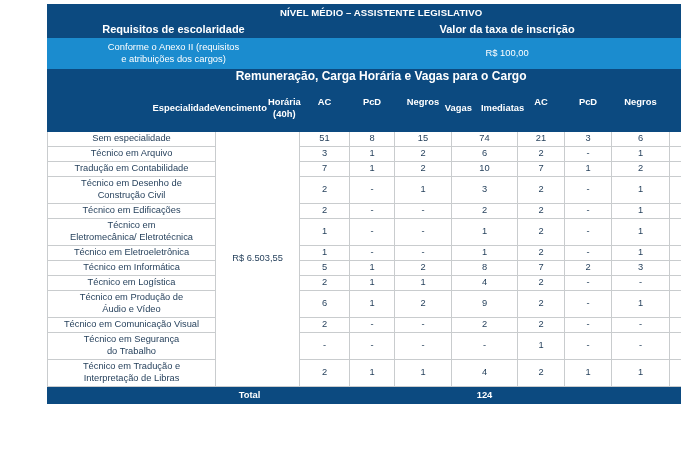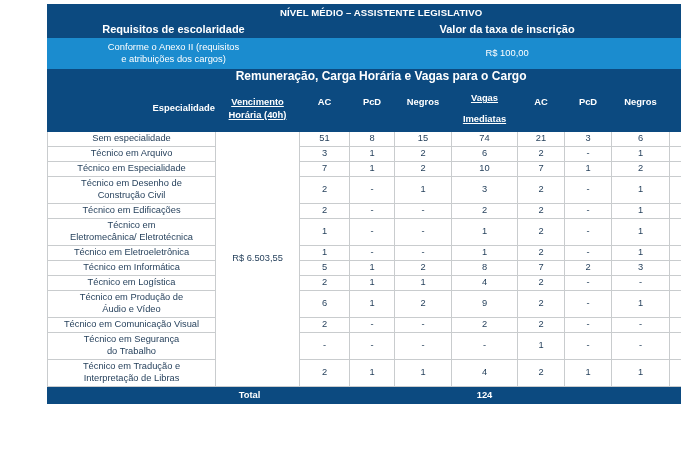--- a/index.html
+++ b/index.html
@@ -52,26 +52,24 @@
   }
 
   .title-band { height: 16px; font-size: 9.6px; letter-spacing: .1px; }
   .sub-band   { height: 15px; font-size: 11px; }
   .fee-band   { height: 30px; font-size: 9.4px; }
   .remun-band { height: 14px; font-size: 12px; }
   .colhead    { height: 46px; font-size: 9.4px; }
 
   .colhead .stack {
     display: flex;
-    flex-direction: column;
     justify-content: center;
     align-items: center;
     height: 46px;
     gap: 9px;
-    text-decoration: underline;
   }
   .colhead .stack.tight { gap: 1px; }
   .colhead .single {
     display: flex;
     align-items: center;
     justify-content: flex-end;
     height: 46px;
   }
   .colhead .upper {
     display: flex;
@@ -228,21 +226,21 @@
         <td class="num">2</td>
         <td class="num">6</td>
         <td class="num">2</td>
         <td class="num">-</td>
         <td class="num">1</td>
         <td class="num">3</td>
       </tr>
 
       <tr class="r1">
         <td class="spec">
-          <span class="two-line">Técnico em Especialidade</span>
+          <span class="two-line">Tradução em Contabilidade</span>
         </td>
         <td class="num">7</td>
         <td class="num">1</td>
         <td class="num">2</td>
         <td class="num">10</td>
         <td class="num">7</td>
         <td class="num">1</td>
         <td class="num">2</td>
         <td class="num">10</td>
       </tr>

